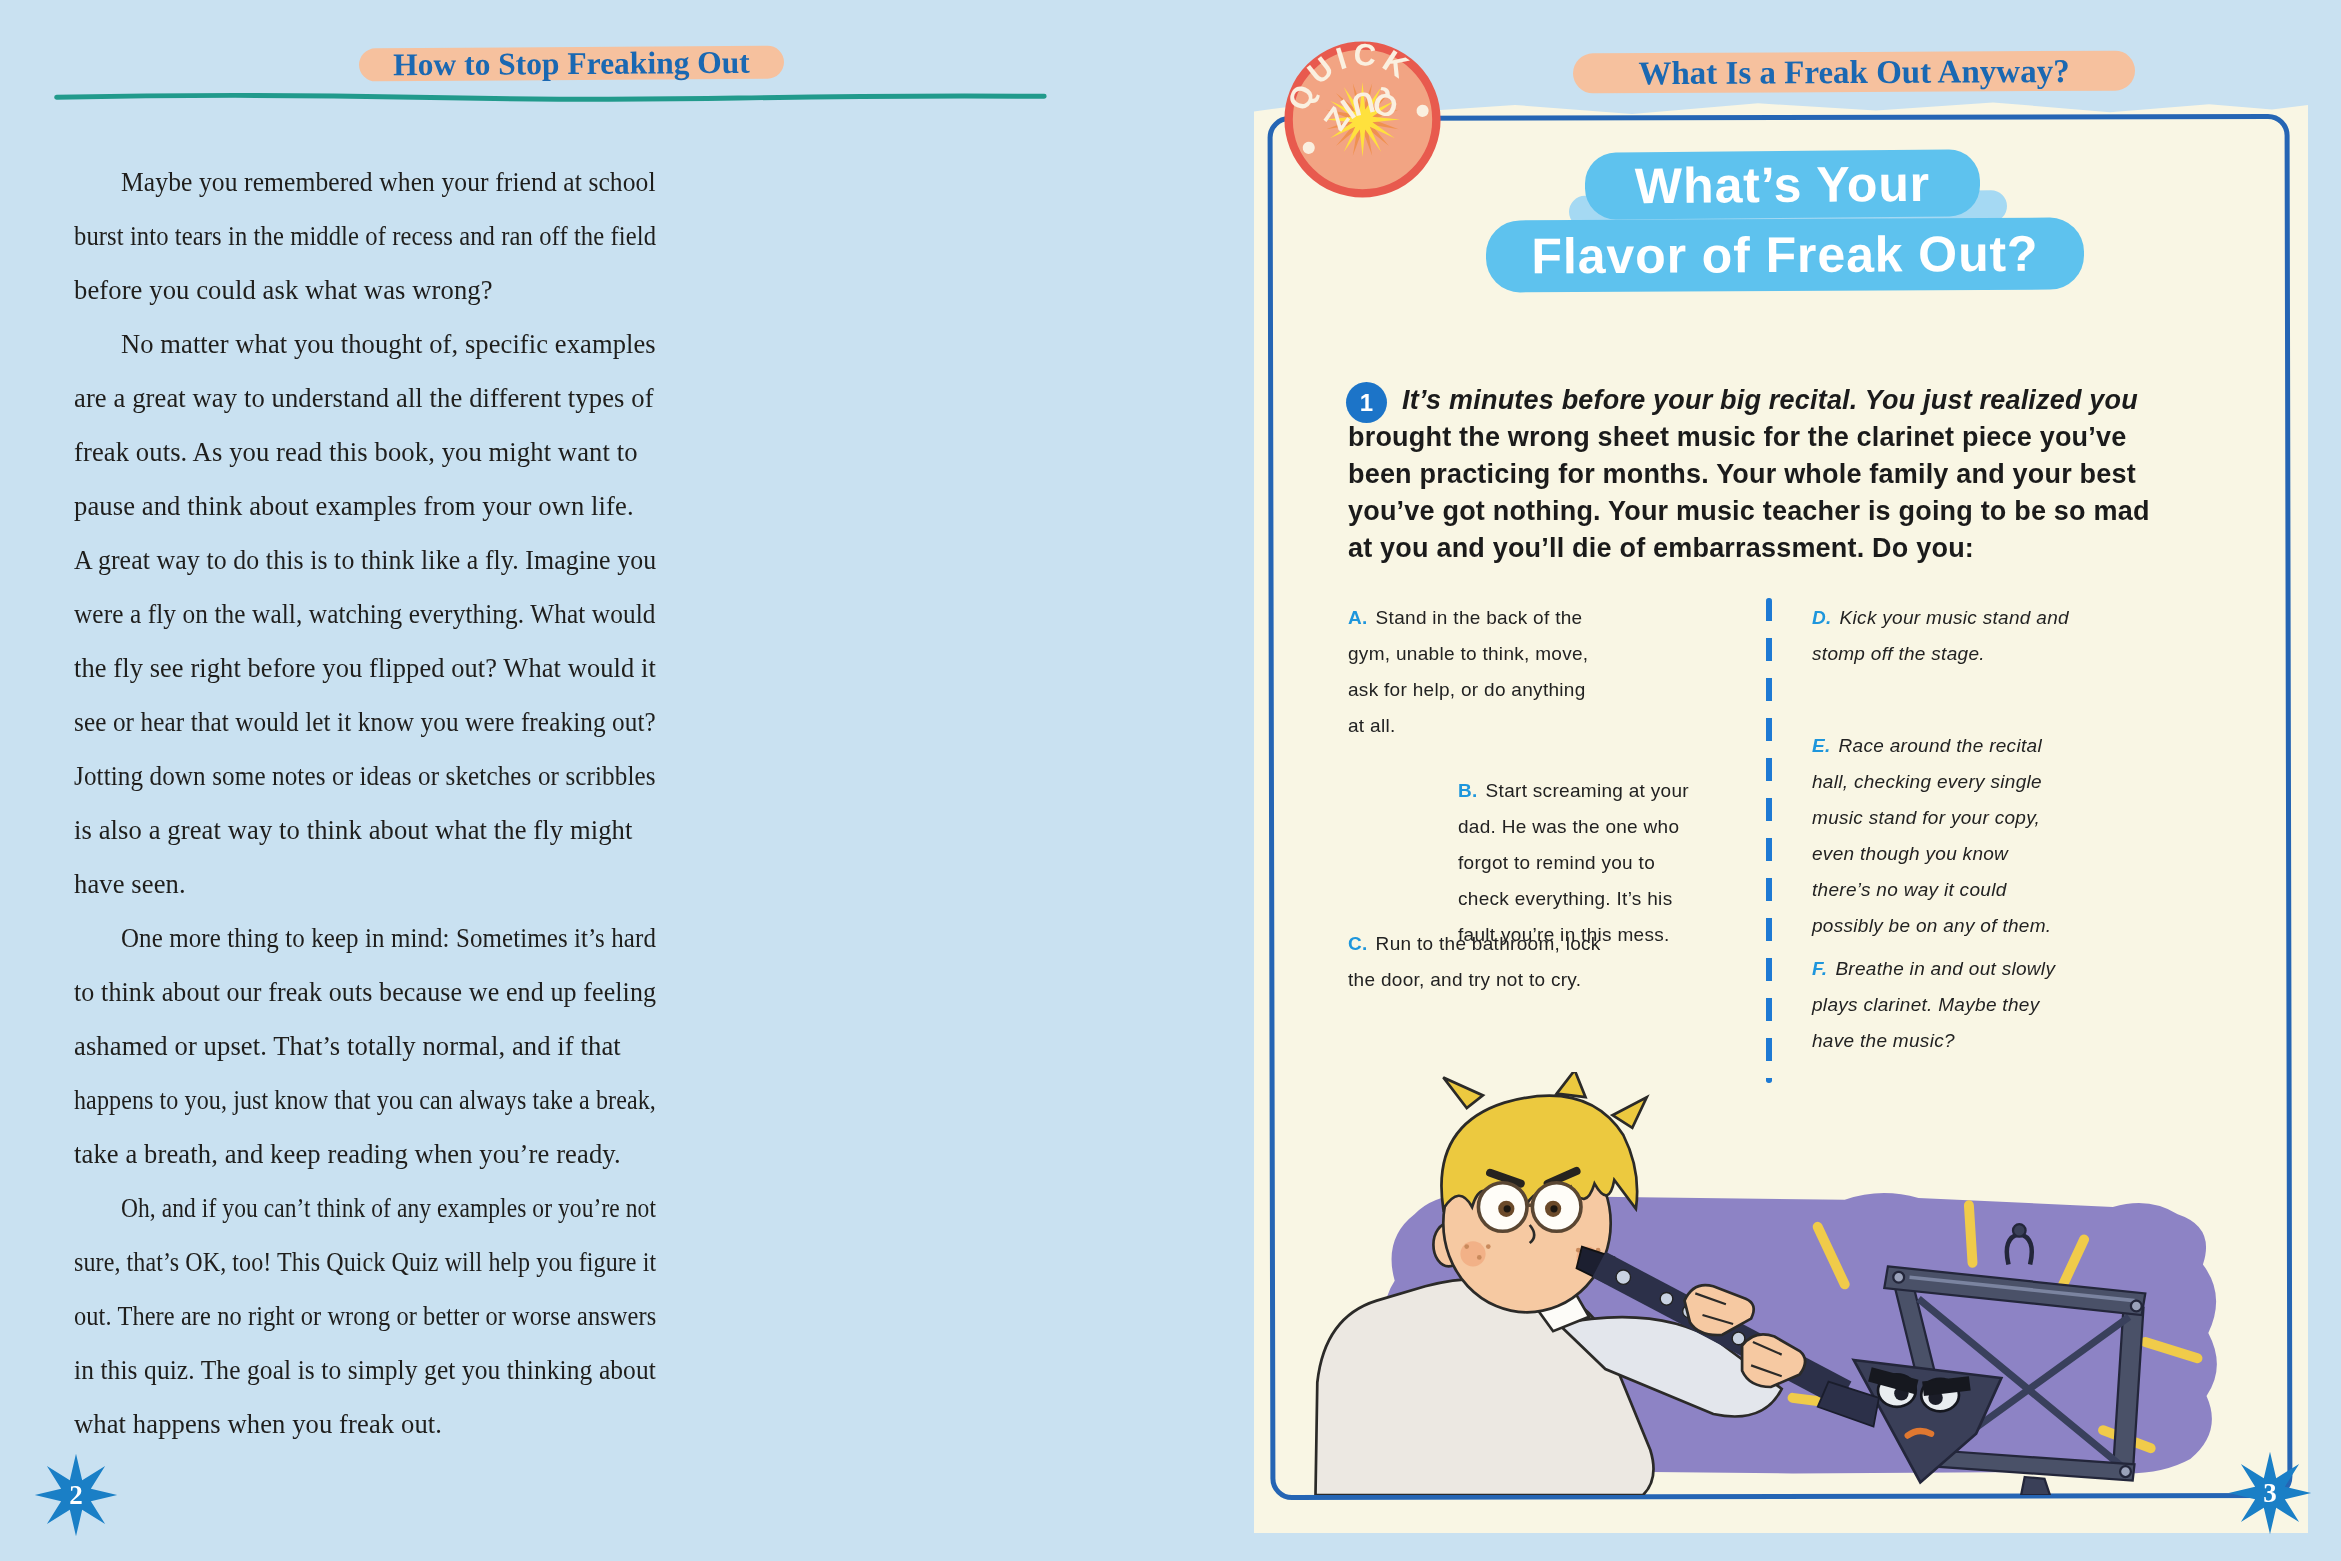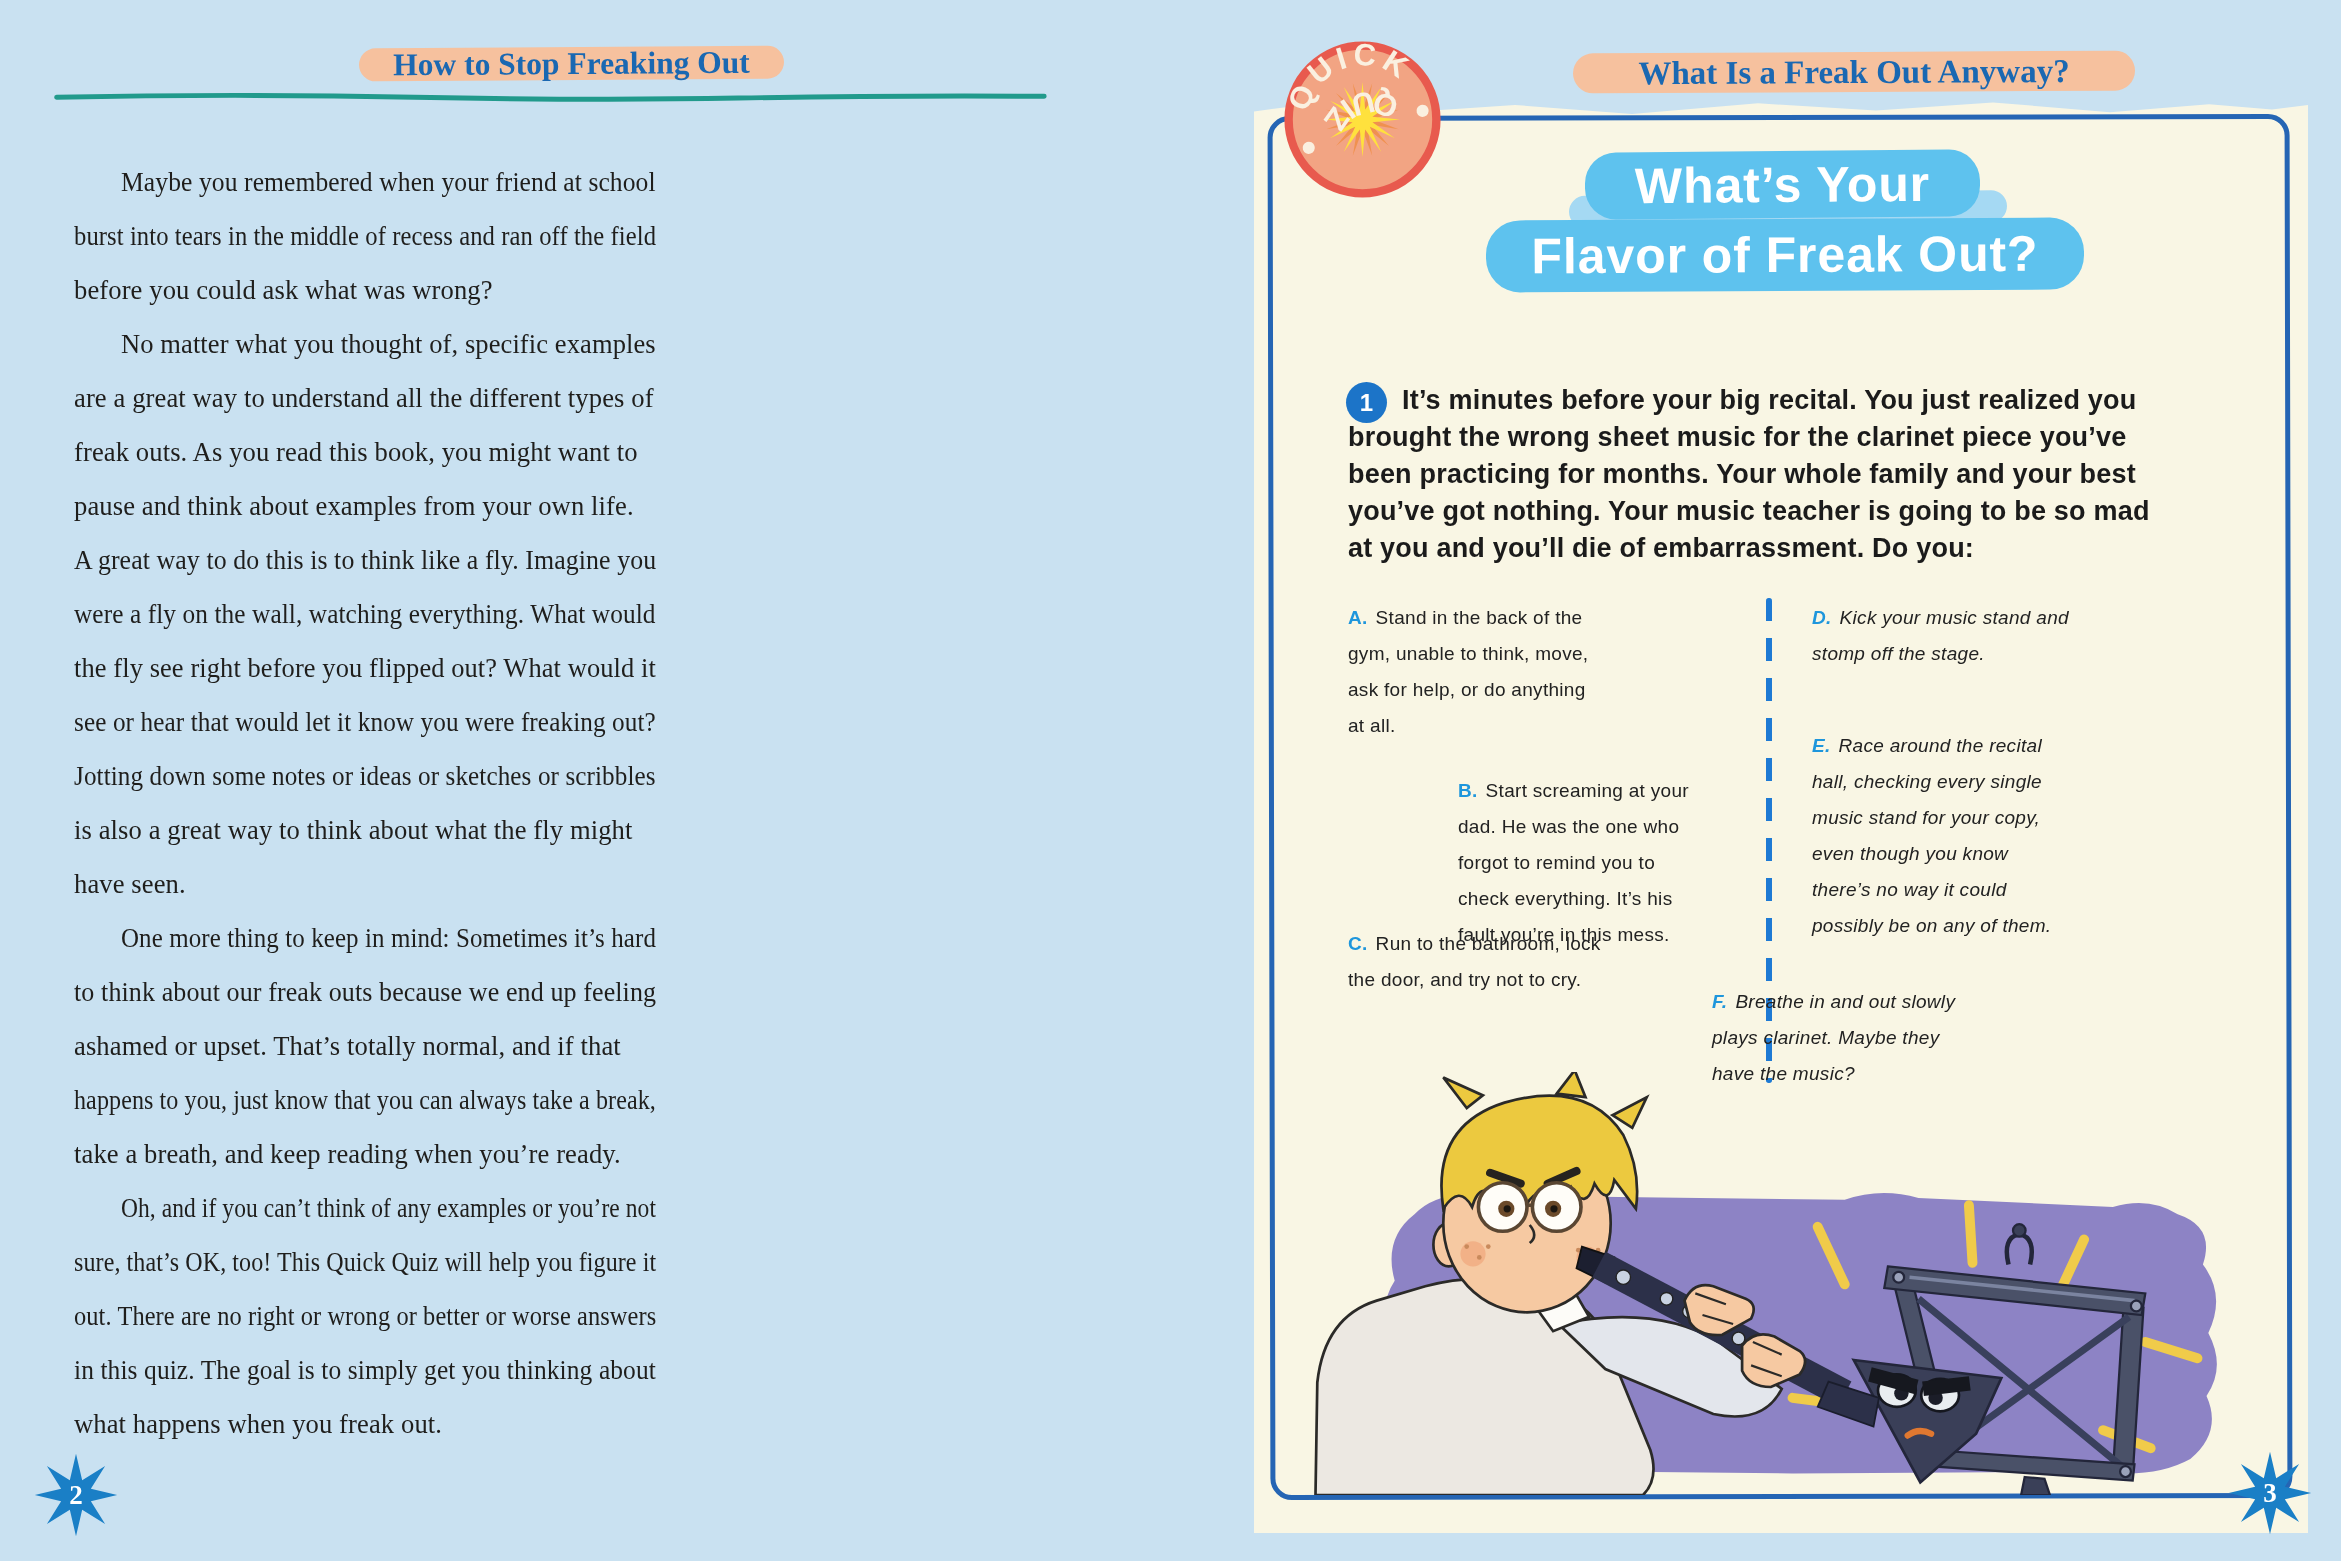--- a/index.html
+++ b/index.html
@@ -40,21 +40,21 @@
     font-family:"Liberation Sans",sans-serif;font-weight:bold;color:#ffffff;
     font-size:50px;white-space:nowrap;letter-spacing:0.9px;
   }
   
   .q-col{left:1348px;top:382px;width:892px;position:absolute;}
   .qline{
     display:block;white-space:nowrap;height:37px;line-height:37px;
     font-family:"Liberation Sans",sans-serif;font-weight:bold;font-size:27px;color:#1b1b1b;
     letter-spacing:0.2px;
   }
-  .q-first{margin-left:54px;}
+  .q-first{margin-left:54px;font-style:italic;}
   .q-num{
     left:1346px;top:382px;width:41px;height:41px;border-radius:50%;background:#1c74c8;
     display:flex;align-items:center;justify-content:center;position:absolute;
     font-family:"Liberation Sans",sans-serif;font-weight:bold;font-size:24px;color:#fff;
   }
   
   .opt{position:absolute;}
   .opt .oline{
     display:block;white-space:nowrap;height:36px;line-height:36px;
     font-family:"Liberation Sans",sans-serif;font-size:19px;color:#222222;letter-spacing:0.3px;
@@ -172,21 +172,21 @@
   <span class="oline">stomp off the stage.</span>
 </div>
 <div class="opt col-right" style="left:1812px;top:708px;margin-top:20px;">
   <span class="oline"><span class="opt-letter">E.</span><span>Race around the recital</span></span>
   <span class="oline">hall, checking every single</span>
   <span class="oline">music stand for your copy,</span>
   <span class="oline">even though you know</span>
   <span class="oline">there’s no way it could</span>
   <span class="oline">possibly be on any of them.</span>
 </div>
-<div class="opt col-right" style="left:1712px;top:951px;margin-top:33px;">
+<div class="opt col-right" style="left:1812px;top:951px;">
   <span class="oline"><span class="opt-letter">F.</span><span>Breathe in and out slowly</span></span>
   <span class="oline">plays clarinet. Maybe they</span>
   <span class="oline">have the music?</span>
 </div>
 
 <svg class="abs" style="left:1288px;top:1072px;" width="1009" height="423" viewBox="0 0 1120 470">
 
   <path fill="#8d83c5" d="M 220 142 Q 170 128 140 158 Q 105 185 118 232 Q 98 262 114 300 Q 98 340 124 380 Q 112 432 172 442
        L 560 446 L 900 444 Q 962 452 1002 430 Q 1038 400 1020 360 Q 1042 328 1022 290 Q 1042 248 1016 214
        Q 1030 172 988 158 Q 956 138 916 150 L 700 140 Q 658 128 618 142 L 300 138 Z"></path>

